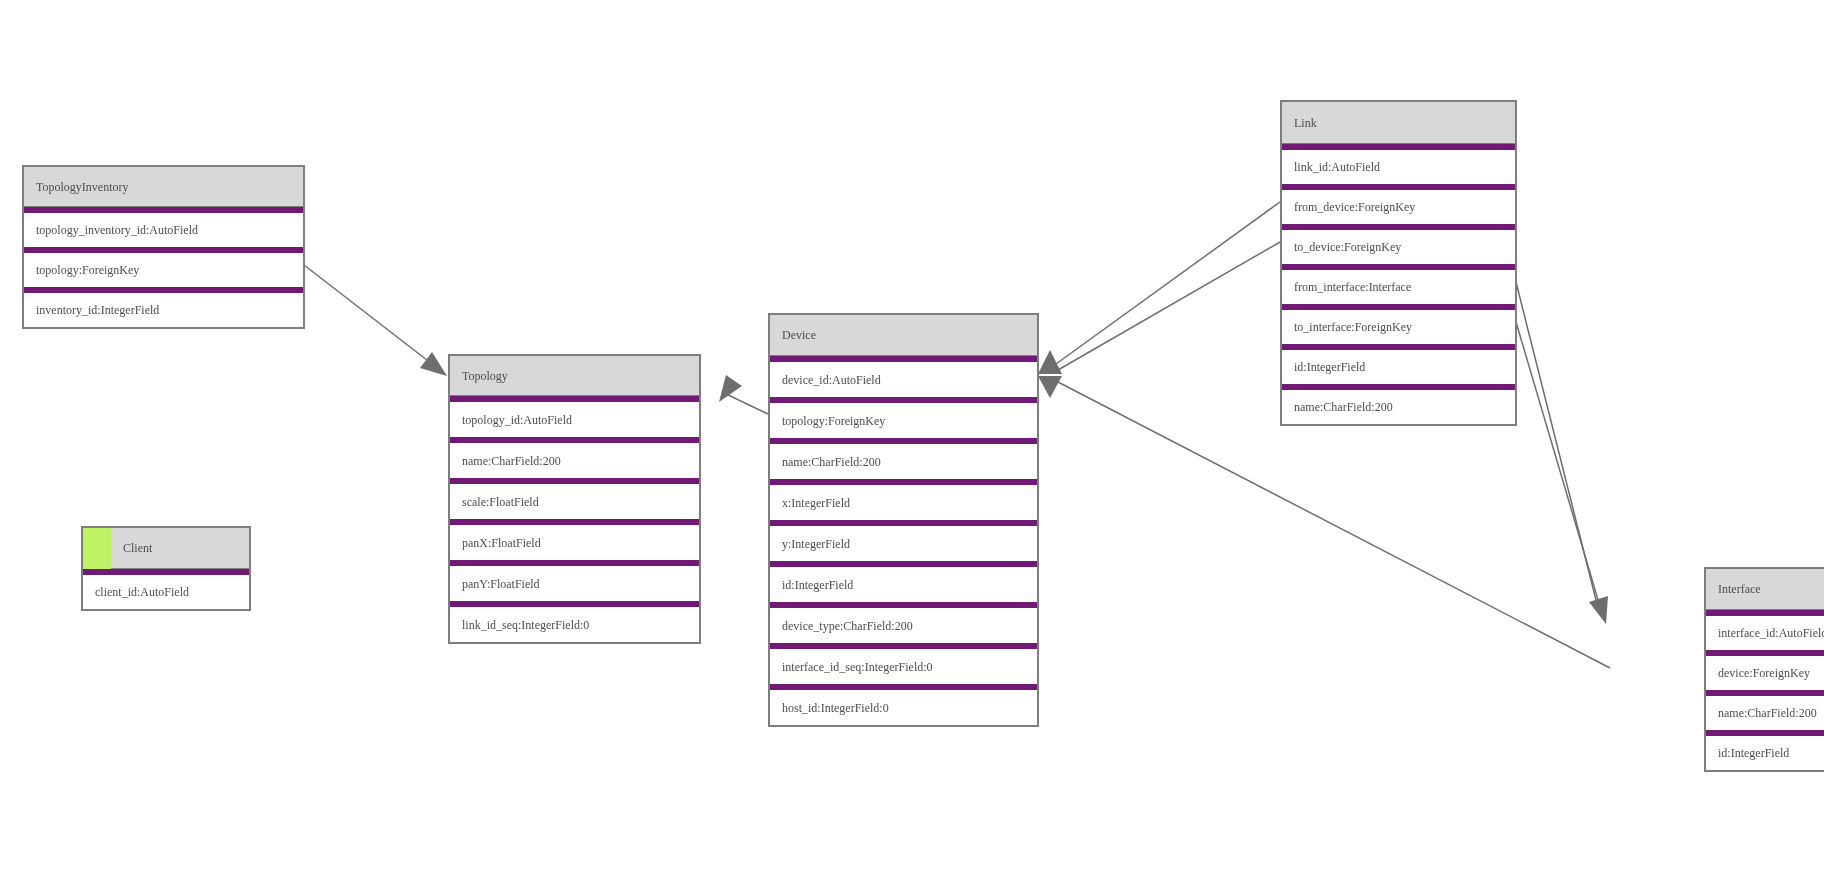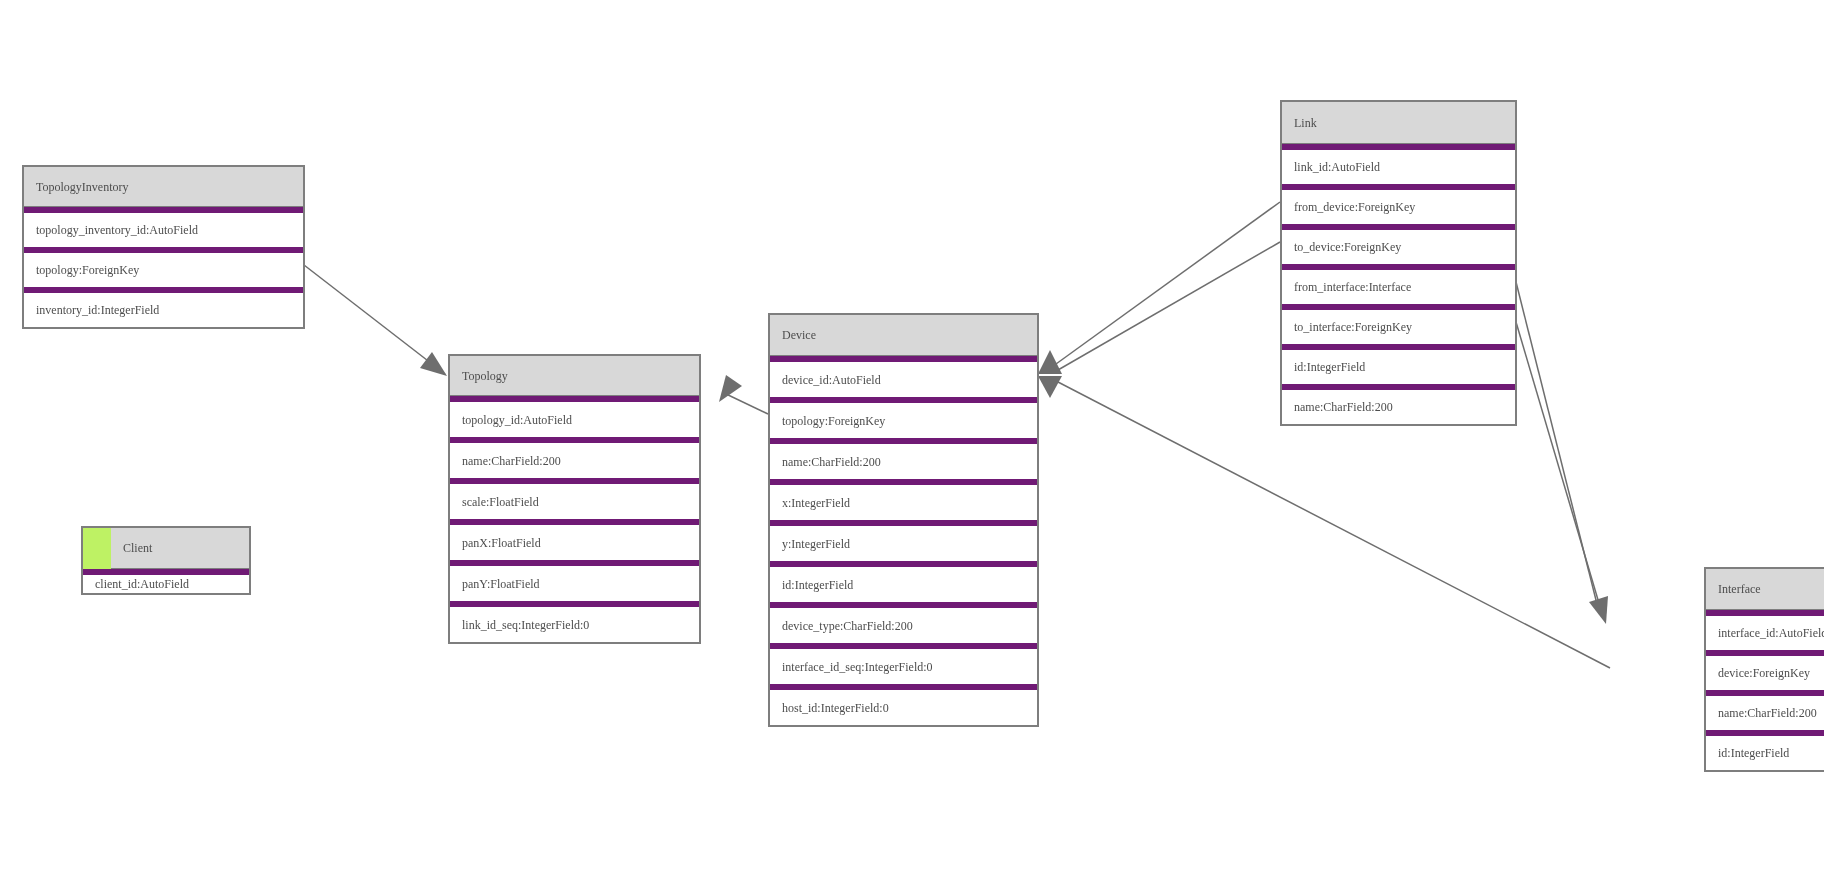--- a/index.html
+++ b/index.html
@@ -77,21 +77,21 @@
         <div class="entity-header" style="height: 40px;">Topology</div>
         <div class="entity-row" style="height: 41px;">topology_id:AutoField</div>
         <div class="entity-row" style="height: 41px;">name:CharField:200</div>
         <div class="entity-row" style="height: 41px;">scale:FloatField</div>
         <div class="entity-row" style="height: 41px;">panX:FloatField</div>
         <div class="entity-row" style="height: 41px;">panY:FloatField</div>
         <div class="entity-row" style="height: 41px;">link_id_seq:IntegerField:0</div>
       </div>
       <div class="entity" style="left: 81px; top: 526px; width: 170px;">
         <div class="entity-header" style="height: 41px; margin-left: 28px;">Client</div>
-        <div class="entity-row" style="height: 24px;">client_id:AutoField</div>
+        <div class="entity-row" style="height: 40px;">client_id:AutoField</div>
       </div>
       <div class="entity" style="left: 768px; top: 313px; width: 271px;">
         <div class="entity-header" style="height: 41px;">Device</div>
         <div class="entity-row" style="height: 41px;">device_id:AutoField</div>
         <div class="entity-row" style="height: 41px;">topology:ForeignKey</div>
         <div class="entity-row" style="height: 41px;">name:CharField:200</div>
         <div class="entity-row" style="height: 41px;">x:IntegerField</div>
         <div class="entity-row" style="height: 41px;">y:IntegerField</div>
         <div class="entity-row" style="height: 41px;">id:IntegerField</div>
         <div class="entity-row" style="height: 41px;">device_type:CharField:200</div>

